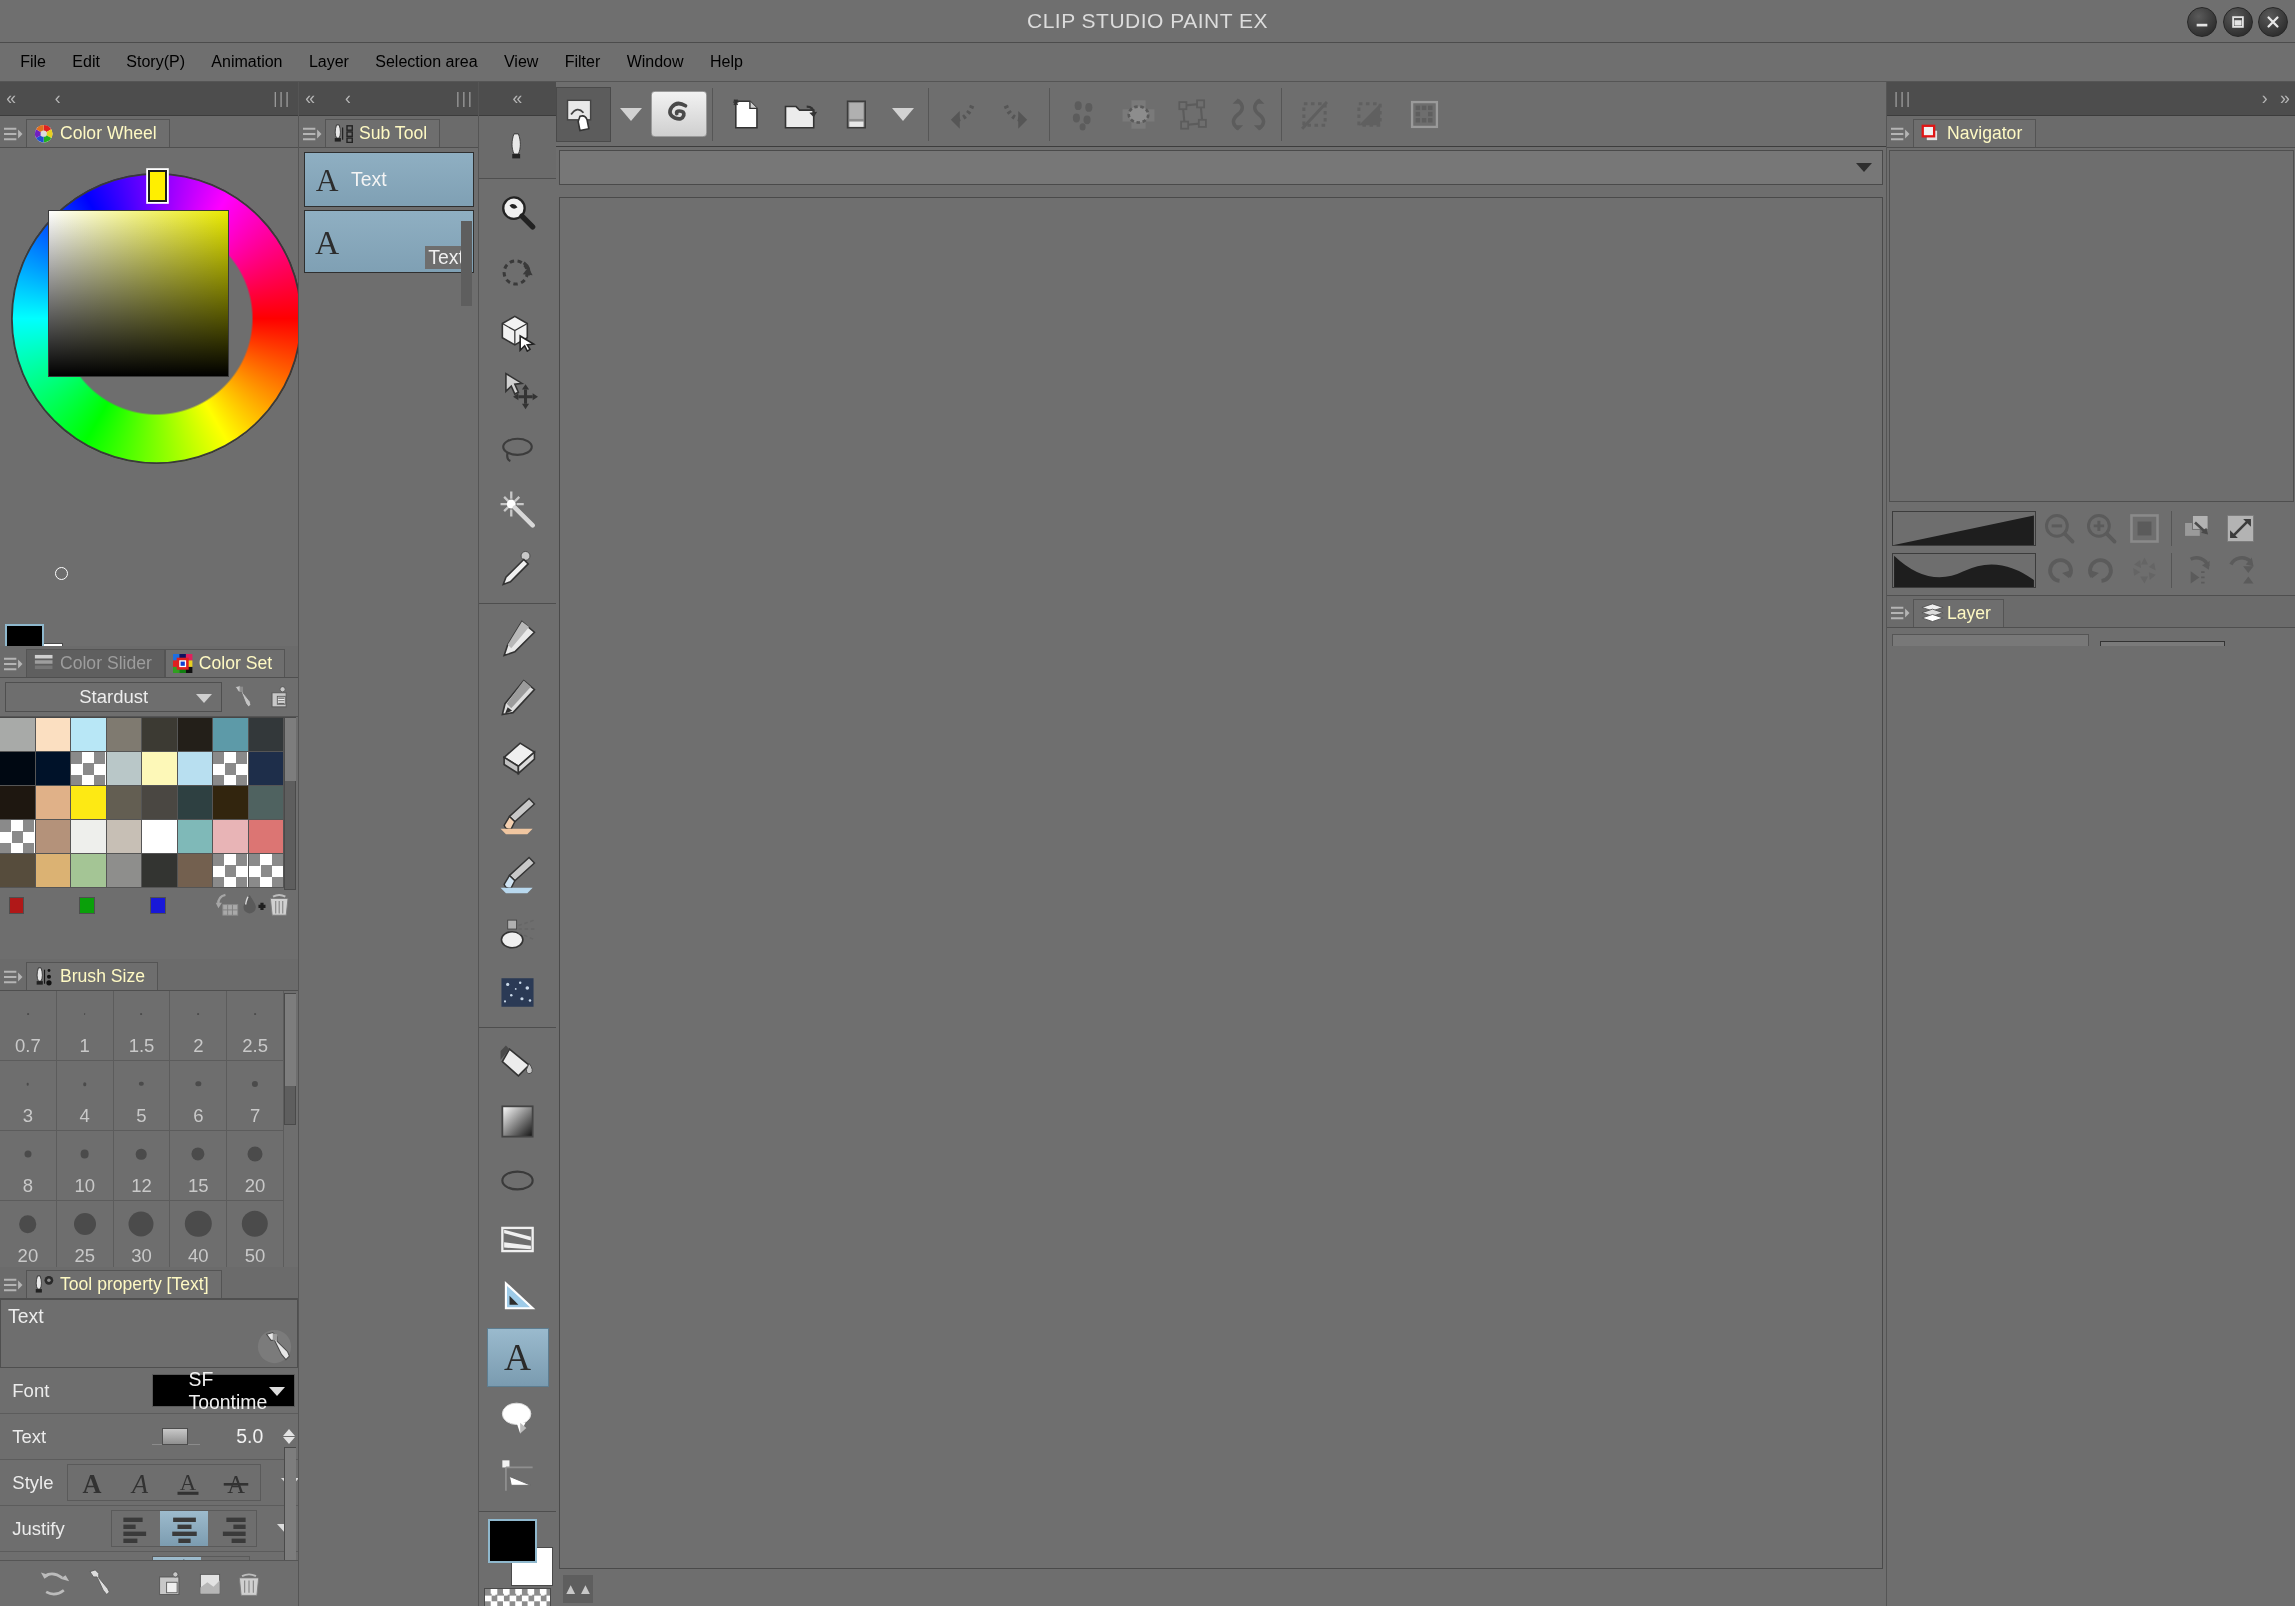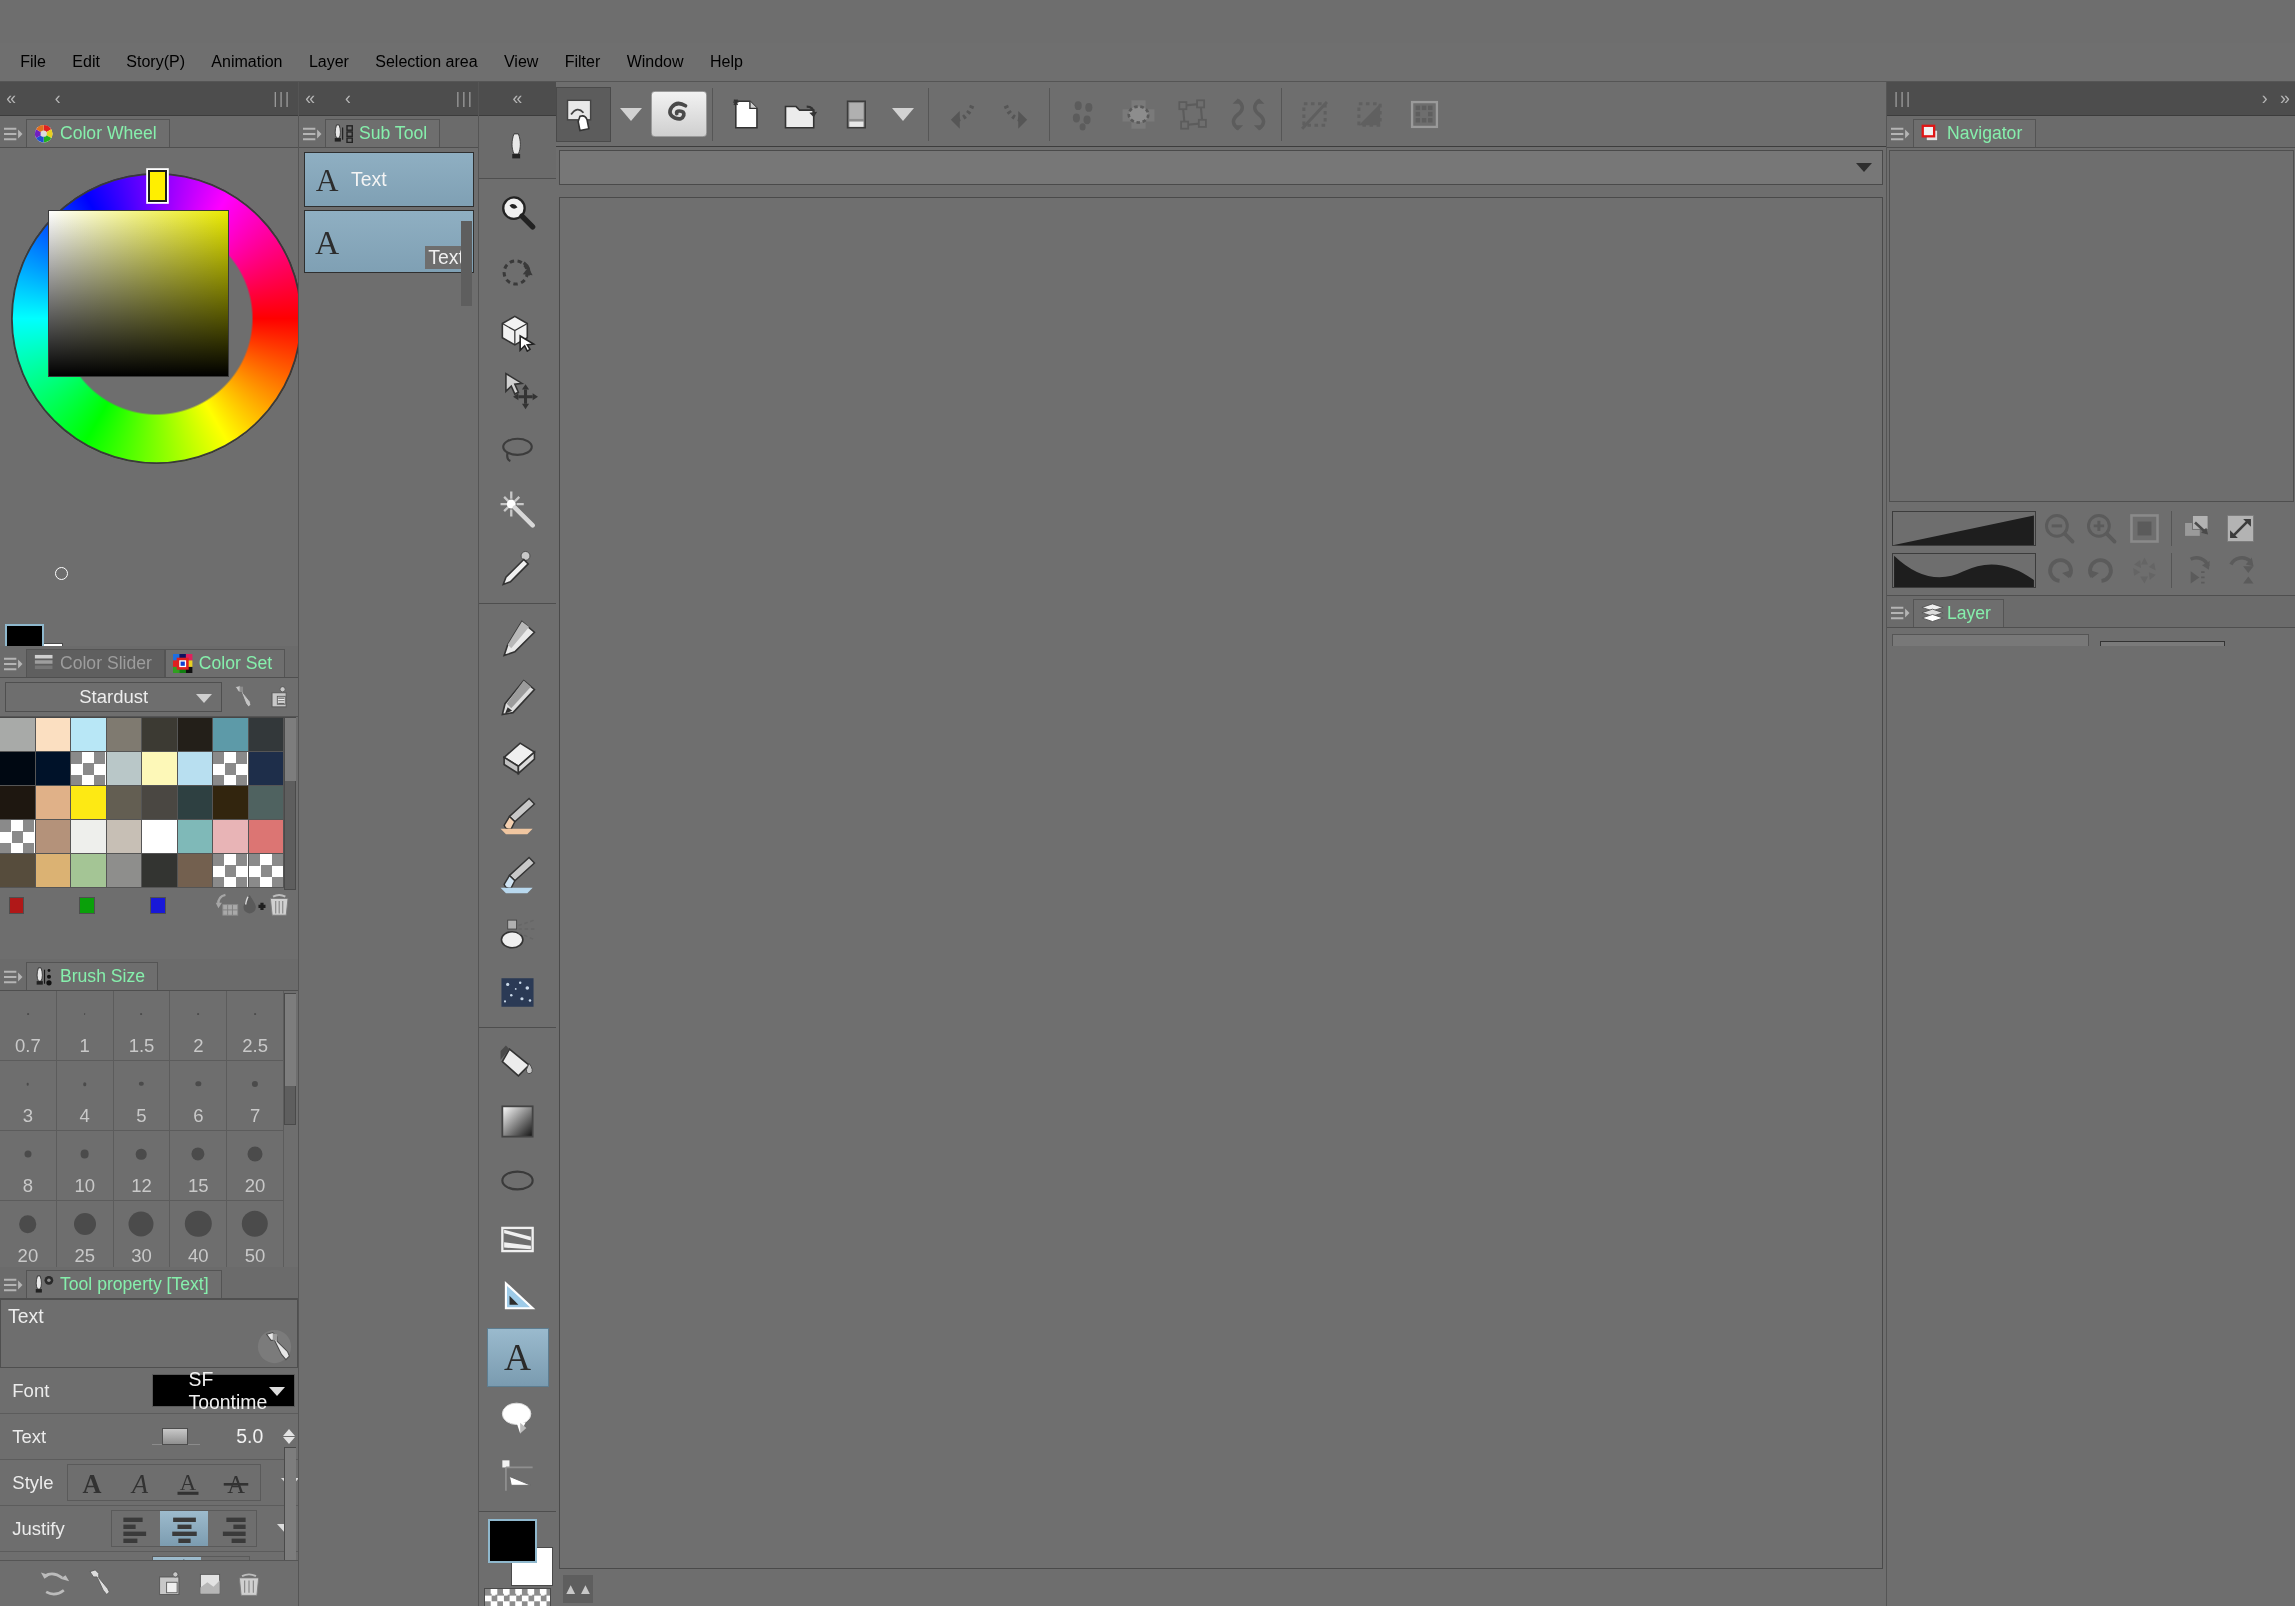--- a/index.html
+++ b/index.html
@@ -58,21 +58,21 @@
     display: flex; align-items: flex-end; height: 32px;
     background: #6b6b6b; border-bottom: 0.9px solid #4f4f4f;
   }
   .tab-menu-btn {
     width: 26.4px; height: 26.4px; display: flex; align-items: center; justify-content: center;
     color: #b8b8b8; font-size: 14px;
   }
   .ptab {
     display: flex; align-items: center; gap: 6.2px; height: 28px;
     padding: 0 12.3px 0 7px; border: 0.9px solid #545454; border-bottom: none;
-    background: #6e6e6e; color: #86efac; font-size: 17.6px; white-space: nowrap;
+    background: #6e6e6e; color: #fef9c3; font-size: 17.6px; white-space: nowrap;
   }
   .ptab.inactive { background: #5f5f5f; color: #9d9d9d; }
   .ptab .ico { width: 19.4px; height: 19.4px; flex: 0 0 auto; }
 
   
   #left-column { position: absolute; left: 0; top: 82px; width: 298px; height: 1524px; background: #6e6e6e; }
 
   .colorwheel-wrap { position: relative; width: 298px; height: 370px; background: #6e6e6e; }
   .wheel {
     position: absolute; left: 10.6px; top: 25px; width: 291px; height: 291px;
@@ -293,20 +293,41 @@
   .lt-row3 { display: flex; align-items: center; gap: 1.8px; height: 49px; }
   .layer-list { position: absolute; left: 1.8px; top: 564px; right: 1.8px; bottom: 1.8px; background: #6e6e6e; }
 
   svg { display: block; }
 </style>
 </head>
 <body>
 
 <div class="app">
 
+  <div class="titlebar">
+    <div class="title-text">CLIP STUDIO PAINT EX</div>
+    <div class="win-btns">
+      <div class="win-btn">
+        <svg width="16" height="16" viewBox="0 0 18 18">
+            <rect x="3" y="11" width="12" height="3" fill="#e4e4e4"></rect>
+          </svg>
+      </div>
+      <div class="win-btn">
+        <svg width="16" height="16" viewBox="0 0 18 18">
+            <rect x="3.5" y="3.5" width="11" height="11" fill="none" stroke="#e4e4e4" stroke-width="2"></rect>
+            <rect x="5" y="7" width="8" height="6" fill="#e4e4e4"></rect>
+          </svg>
+      </div>
+      <div class="win-btn">
+        <svg width="16" height="16" viewBox="0 0 18 18">
+            <path d="M4 4 L14 14 M14 4 L4 14" stroke="#e8e8e8" stroke-width="2.6" stroke-linecap="round"></path>
+          </svg>
+      </div>
+    </div>
+  </div>
 
   <div class="menubar">
     <div class="menu-item">File</div>
     <div class="menu-item">Edit</div>
     <div class="menu-item">Story(P)</div>
     <div class="menu-item">Animation</div>
     <div class="menu-item">Layer</div>
     <div class="menu-item">Selection area</div>
     <div class="menu-item">View</div>
     <div class="menu-item">Filter</div>

